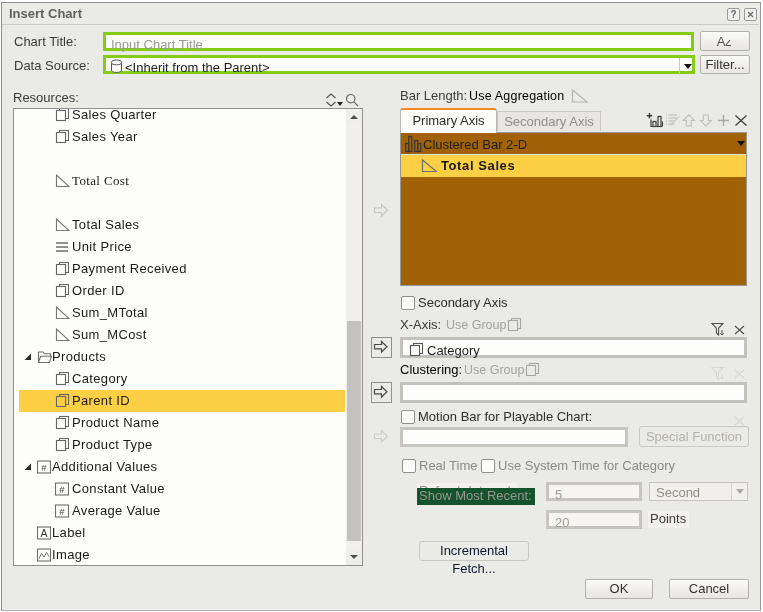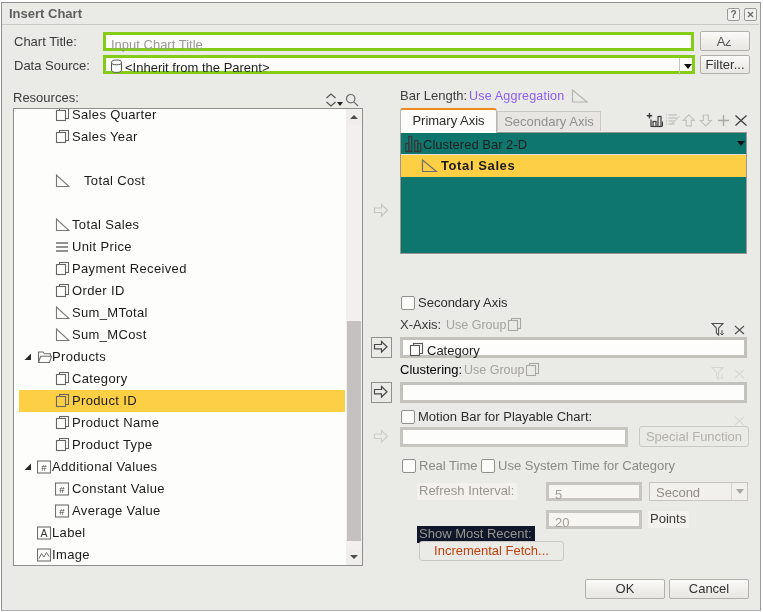--- a/index.html
+++ b/index.html
@@ -84,21 +84,21 @@
           </svg>
         </div>
         <div class="rt" style="left:58px;">Sales Year</div>
       </div>
       <div class="row" style="top:61px;">
         <div style="position:absolute;left:41px;top:0;width:16px;height:22px;">
           <svg width="15" height="14" class="ric" style="left:0;top:4px;">
             <path d="M1.5 1 L1.5 12.5 L14 12.5 Z" stroke="#787878" stroke-width="1.1" fill="none"></path>
           </svg>
         </div>
-        <div class="rt" style="left:70px;">Total Cost</div>
+        <div class="rt" style="left:58px;font-family:Liberation Serif, serif;">Total Cost</div>
       </div>
       <div class="row" style="top:105px;">
         <div style="position:absolute;left:41px;top:0;width:16px;height:22px;">
           <svg width="15" height="14" class="ric" style="left:0;top:4px;">
             <path d="M1.5 1 L1.5 12.5 L14 12.5 Z" stroke="#787878" stroke-width="1.1" fill="none"></path>
           </svg>
         </div>
         <div class="rt" style="left:58px;">Total Sales</div>
       </div>
       <div class="row" style="top:127px;">
@@ -165,21 +165,21 @@
         <div class="rt" style="left:58px;">Category</div>
       </div>
       <div class="row" style="top:281px;">
         <div style="position:absolute;left:5px;top:0;width:326px;height:22px;background:#fccf44;"></div>
         <div style="position:absolute;left:41px;top:0;width:16px;height:22px;">
           <svg width="15" height="16" class="ric" style="left:0;top:3px;">
             <rect x="4.5" y="1.5" width="9" height="10" fill="none" stroke="#666" stroke-width="1.1"></rect>
             <rect x="1.5" y="3.5" width="9" height="10" fill="#fccf44" stroke="#666" stroke-width="1.1"></rect>
           </svg>
         </div>
-        <div class="rt" style="left:58px;">Product ID</div>
+        <div class="rt" style="left:58px;">Parent ID</div>
       </div>
       <div class="row" style="top:303px;">
         <div style="position:absolute;left:41px;top:0;width:16px;height:22px;">
           <svg width="15" height="16" class="ric" style="left:0;top:3px;">
             <rect x="4.5" y="1.5" width="9" height="10" fill="none" stroke="#666" stroke-width="1.1"></rect>
             <rect x="1.5" y="3.5" width="9" height="10" fill="#fdfdfb" stroke="#666" stroke-width="1.1"></rect>
           </svg>
         </div>
         <div class="rt" style="left:58px;">Product Name</div>
       </div>
@@ -246,21 +246,21 @@
   <div class="a" style="left:332px;top:0;width:16px;height:16px;background:#efeeec;">
     <div class="a" style="left:4px;top:6px;width:0;height:0;border-left:4px solid transparent;border-right:4px solid transparent;border-bottom:4.5px solid #4e4e4e;"></div>
   </div>
   <div class="a" style="left:332px;top:440px;width:16px;height:16px;background:#efeeec;">
     <div class="a" style="left:4px;top:6px;width:0;height:0;border-left:4px solid transparent;border-right:4px solid transparent;border-top:4.5px solid #4e4e4e;"></div>
   </div>
   <div class="a" style="left:333px;top:212px;width:14px;height:220px;background:#c3c2c1;"></div>
 </div>
 
 <div class="lbl" style="left:400px;top:89px;color:#3c3c3c;">Bar Length:</div>
-<div class="lbl" style="left:469px;top:89px;color:#8b5cf6;font-size:12.5px;letter-spacing:0.2px;">Use Aggregation</div>
+<div class="lbl" style="left:469px;top:89px;color:#000000;font-size:12.5px;letter-spacing:0.2px;">Use Aggregation</div>
 <svg width="18" height="15" style="position:absolute;left:571px;top:89px;">
     <path d="M1.5 1 L1.5 13 L16 13 Z" stroke="#b5b4ae" stroke-width="1.2" fill="none"></path>
   </svg>
 
 <div class="a" style="left:497px;top:111px;width:104px;height:20px;box-sizing:border-box;border:1px solid #c9c8c2;border-bottom:none;background:#e7e6e2;color:#8f8f8e;text-align:center;line-height:19px;">Secondary Axis</div>
 <div class="a" style="left:400px;top:108px;width:97px;height:25px;box-sizing:border-box;border:1px solid #b9b8b2;border-bottom:none;border-top:2px solid #f0881c;border-radius:3px 3px 0 0;background:#fcfcfa;color:#2e2e2e;text-align:center;line-height:21px;z-index:3;">Primary Axis</div>
 
 <svg width="18" height="16" style="position:absolute;left:646px;top:112px;">
   <path d="M3.5 1 V6.4 M0.8 3.7 H6.2" stroke="#3a3a3a" stroke-width="1.4" fill="none"></path>
   <path d="M5 7.5 V14.5 H16.5" stroke="#3a3a3a" stroke-width="1.2" fill="none"></path>
@@ -279,21 +279,21 @@
 <svg width="14" height="13" style="position:absolute;left:699px;top:114px;">
     <path d="M6.8 12 L12.3 6.5 H9.3 V1 H4.3 V6.5 H1.3 Z" stroke="#c2c1bb" stroke-width="1.2" fill="none"></path>
   </svg>
 <svg width="13" height="13" style="position:absolute;left:717px;top:114px;">
     <path d="M6.5 1 V12 M1 6.5 H12" stroke="#a9a8a2" stroke-width="1.4" fill="none"></path>
   </svg>
 <svg width="14" height="13" style="position:absolute;left:734px;top:114px;">
     <path d="M1.5 1.5 L12.5 11.5 M12.5 1.5 L1.5 11.5" stroke="#3c3c3c" stroke-width="1.2" fill="none"></path>
   </svg>
 
-<div class="a" style="left:400px;top:132px;width:347px;height:122px;box-sizing:border-box;border:1px solid #989791;background:#0f766e;z-index:2;">
+<div class="a" style="left:400px;top:132px;width:347px;height:154px;box-sizing:border-box;border:1px solid #989791;background:#a16207;z-index:2;">
 
   <svg width="21" height="19" style="position:absolute;left:3px;top:2px;">
       <g stroke="#3a3a3a" stroke-width="1.3" fill="none">
         <rect x="1.7" y="8.5" width="3" height="8"></rect>
         <rect x="4.7" y="1.5" width="3" height="15"></rect>
         <rect x="10.7" y="5.5" width="3" height="11"></rect>
         <rect x="13.7" y="8.5" width="3" height="8"></rect>
       </g>
     </svg>
   <div class="lbl" style="left:22px;top:5px;color:#1e1e1e;">Clustered Bar 2-D</div>
@@ -382,22 +382,22 @@
 <div class="lbl" style="left:417px;top:483px;color:#98968e;background:#f2f1ed;padding:1px 3px 2px 2px;">Refresh Interval:</div>
 <div class="inp" style="left:546px;top:482px;width:96px;height:19px;border-color:#c6c5bf;background:#f6f5f1;">
   <div class="lbl" style="left:6px;top:3px;color:#a09e96;">5</div>
 </div>
 <div class="a" style="left:649px;top:482px;width:99px;height:19px;box-sizing:border-box;border:1px solid #c6c5bf;background:#f1f0ec;">
   <div class="lbl" style="left:6px;top:3px;color:#8e8c84;">Second</div>
   <div class="a" style="left:81px;top:0;width:1px;height:17px;background:#d6d5d1;"></div>
   <div class="a" style="left:86px;top:6px;width:0;height:0;border-left:4.5px solid transparent;border-right:4.5px solid transparent;border-top:5px solid #a9a7a1;"></div>
 </div>
 
-<div class="lbl" style="left:417px;top:526px;color:#98968e;background:#0f172a;padding:1px 3px 2px 2px;">Show Most Recent:</div>
+<div class="lbl" style="left:417px;top:488px;color:#98968e;background:#14532d;padding:1px 3px 2px 2px;">Show Most Recent:</div>
 <div class="inp" style="left:546px;top:510px;width:96px;height:19px;border-color:#c6c5bf;background:#f6f5f1;">
   <div class="lbl" style="left:6px;top:3px;color:#a09e96;">20</div>
 </div>
 <div class="lbl" style="left:648px;top:511px;color:#3a3a38;background:#f2f1ed;padding:1px 3px 2px 2px;">Points</div>
 
-<div class="a" style="left:419px;top:541px;width:145px;height:20px;box-sizing:border-box;border:1px solid #cac8c2;border-radius:3px;background:#eaebe7;color:#c2410c;text-align:center;line-height:18px;">Incremental Fetch...</div>
-
-<div class="btn" style="left:585px;top:579px;width:80px;height:20px;line-height:18px;">OK</div>
+<div class="a" style="left:419px;top:541px;width:110px;height:20px;box-sizing:border-box;border:1px solid #cac8c2;border-radius:3px;background:#eaebe7;color:#0f172a;text-align:center;line-height:18px;">Incremental Fetch...</div>
+
+<div class="btn" style="left:585px;top:579px;width:68px;height:20px;line-height:18px;">OK</div>
 <div class="btn" style="left:669px;top:579px;width:80px;height:20px;line-height:18px;">Cancel</div>
 
 </body></html>

